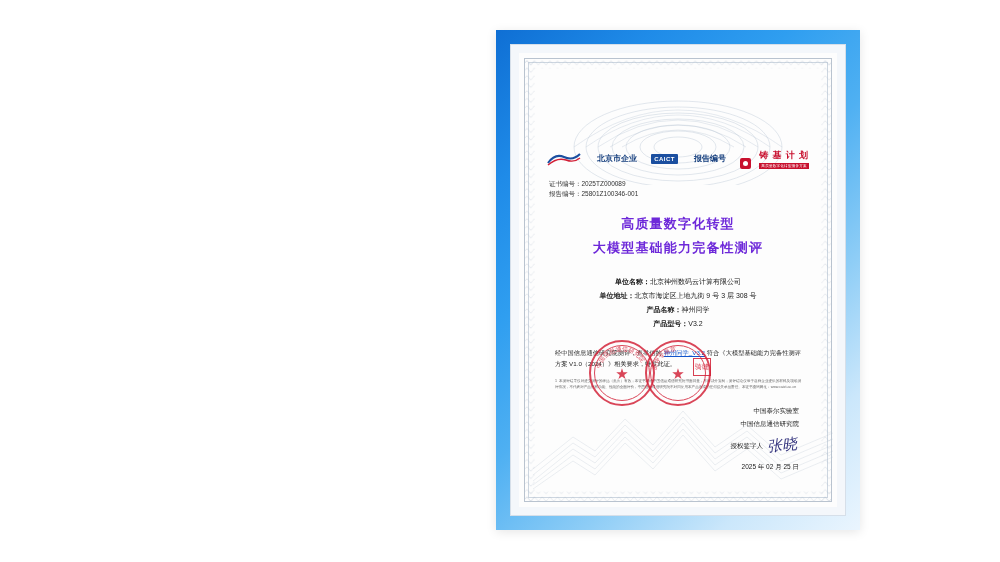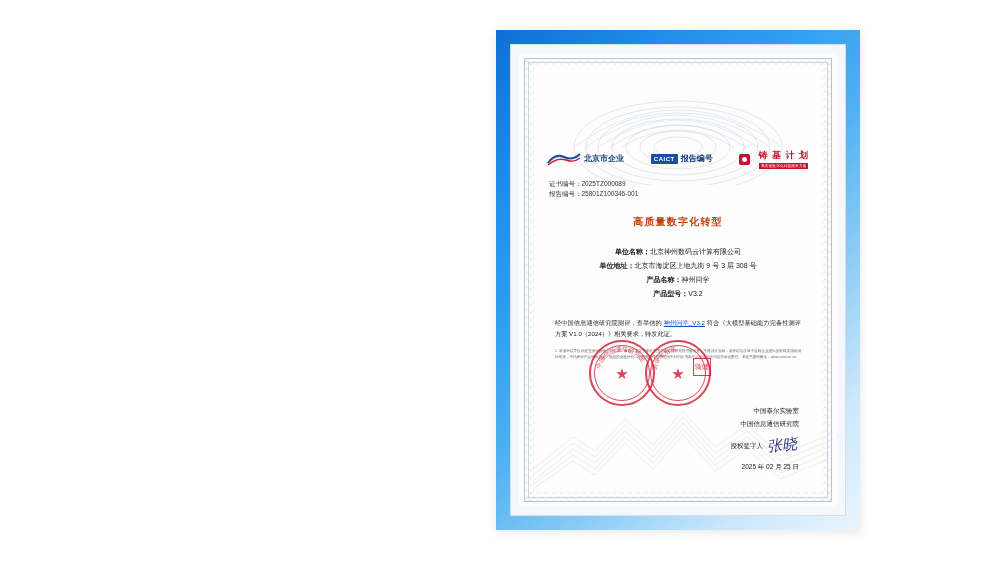--- a/index.html
+++ b/index.html
@@ -112,21 +112,21 @@
   .logo-row {
     display: flex;
     align-items: center;
     justify-content: space-between;
     padding: 0 6px;
     margin-bottom: 10px;
   }
   .logo {
     display: flex;
     align-items: center;
-    gap: 3px;
+    gap: 16px;
     font-size: 7px;
     line-height: 1.05;
     white-space: nowrap;
   }
   .logo-chip {
     display: inline-block;
     background: #1b4fa0;
     color: #fff;
     font-weight: bold;
     font-size: 6px;
@@ -138,22 +138,23 @@
     width: 34px;
     height: 14px;
   }
   .logo-text-cn {
     font-size: 8px;
     color: #123c7c;
     font-weight: bold;
   }
   .logo-red {
     display: flex;
-    align-items: center;
+    align-items: flex-end;
     gap: 8px;
+    font-family: Liberation Serif, serif;
   }
   .logo-red-badge {
     width: 11px;
     height: 11px;
     background: #c8102e;
     border-radius: 2px;
     position: relative;
   }
   .logo-red-badge::after {
     content: "";
@@ -187,23 +188,23 @@
     color: #333;
     padding-left: 8px;
     margin-bottom: 12px;
   }
 
   .title-block {
     text-align: center;
     margin-bottom: 14px;
   }
   .title-main {
-    color: #c2410c;
+    color: #6d28d9;
     font-weight: bold;
-    font-size: 10px;
+    font-size: 13px;
     letter-spacing: 1.2px;
     line-height: 1.9;
   }
 
   .fields {
     text-align: center;
     font-size: 7px;
     line-height: 2.0;
     color: #1a1a1a;
     margin-bottom: 16px;
@@ -401,20 +402,21 @@
             <div>
               <span>证书编号：</span><span>2025TZ000089</span>
             </div>
             <div>
               <span>报告编号：</span><span>25801Z100346-001</span>
             </div>
           </div>
 
           <div class="title-block">
             <div class="title-main">高质量数字化转型</div>
+            <div class="title-main">大模型基础能力完备性测评</div>
           </div>
 
           <div class="fields">
             <div>
               <span class="label">单位名称：</span><span>北京神州数码云计算有限公司</span>
             </div>
             <div>
               <span class="label">单位地址：</span><span>北京市海淀区上地九街 9 号 3 层 308 号</span>
             </div>
             <div>

